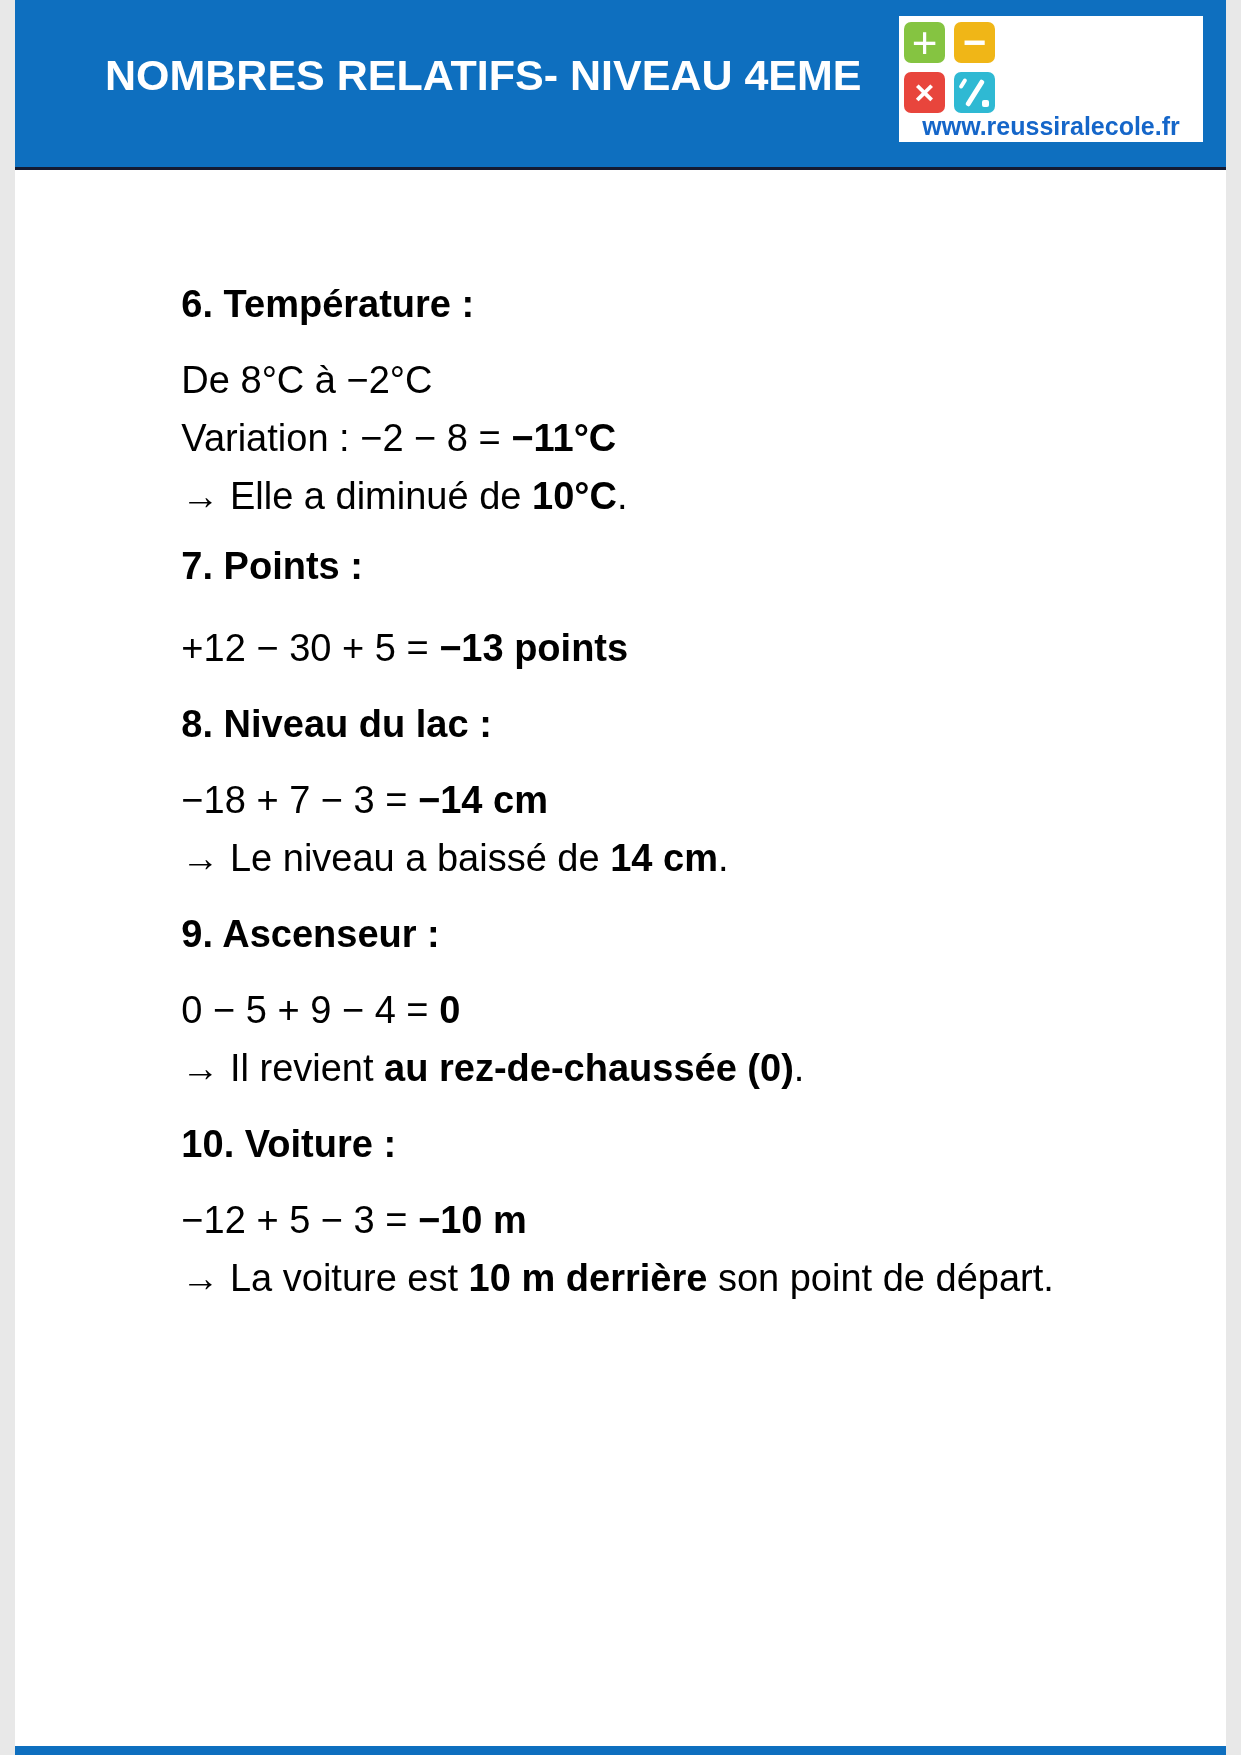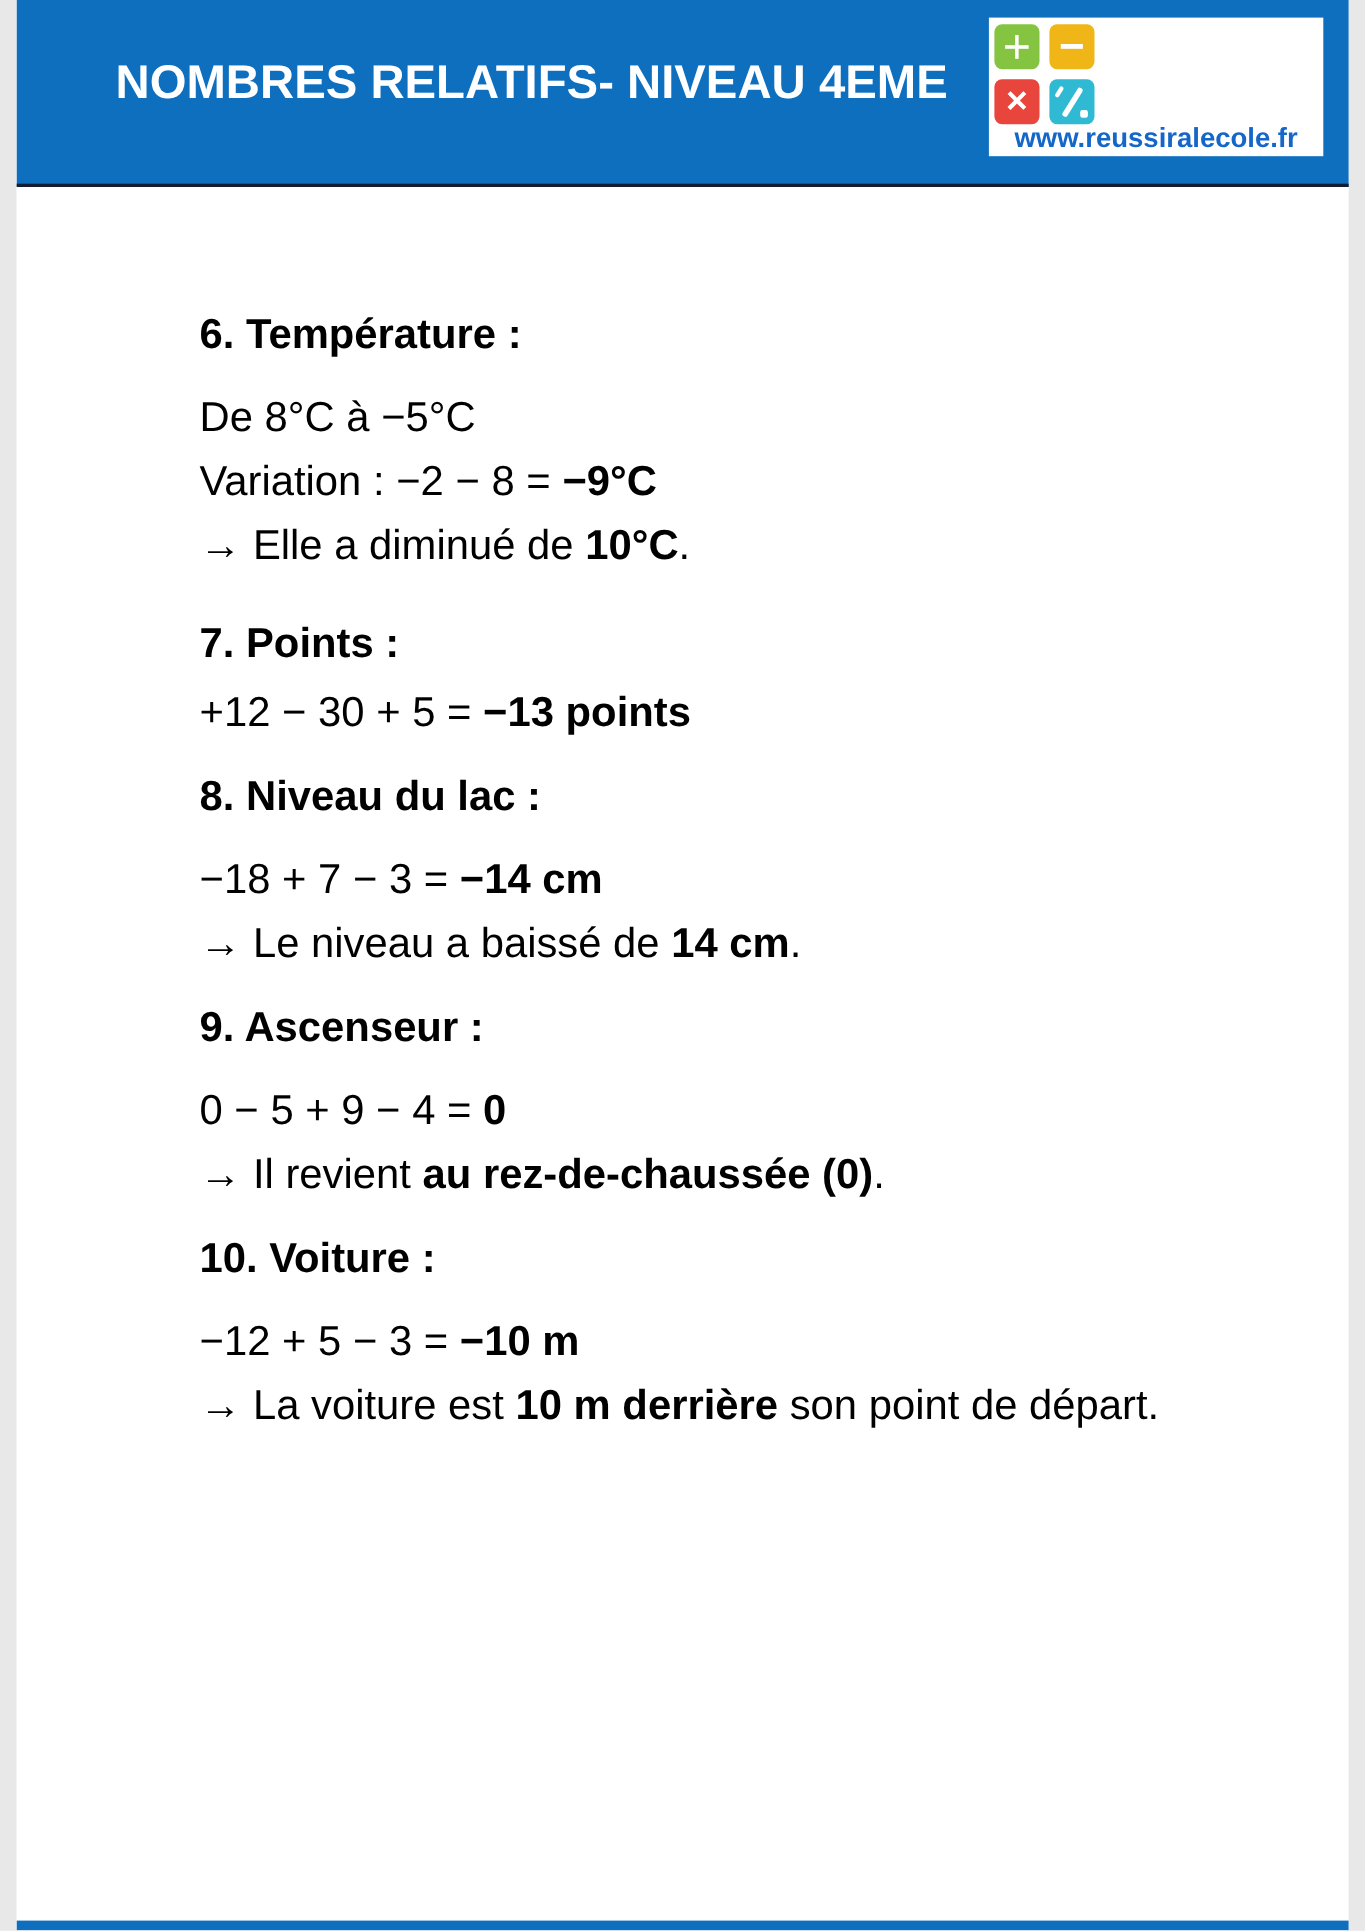--- a/index.html
+++ b/index.html
@@ -98,30 +98,30 @@
       <div class="logo-site">www.reussiralecole.fr</div>
     </div>
   </header>
 
   <main>
 
     <div class="line" style="top:241px">
       <span></span><span class="b">6. Température :</span><span></span>
     </div>
     <div class="line" style="top:317px">
-      <span>De 8°C à −5°C</span><span class="b"></span><span></span>
+      <span>De 8°C à −2°C</span><span class="b"></span><span></span>
     </div>
     <div class="line" style="top:375px">
-      <span>Variation : −2 − 8 = </span><span class="b">−9°C</span><span></span>
+      <span>Variation : −2 − 8 = </span><span class="b">−11°C</span><span></span>
     </div>
     <div class="line" style="top:433px">
       <span>→ Elle a diminué de </span><span class="b">10°C</span><span>.</span>
     </div>
 
-    <div class="line" style="top:522px">
+    <div class="line" style="top:503px">
       <span></span><span class="b">7. Points :</span><span></span>
     </div>
     <div class="line" style="top:585px">
       <span>+12 − 30 + 5 = </span><span class="b">−13 points</span><span></span>
     </div>
 
     <div class="line" style="top:661px">
       <span></span><span class="b">8. Niveau du lac :</span><span></span>
     </div>
     <div class="line" style="top:737px">

